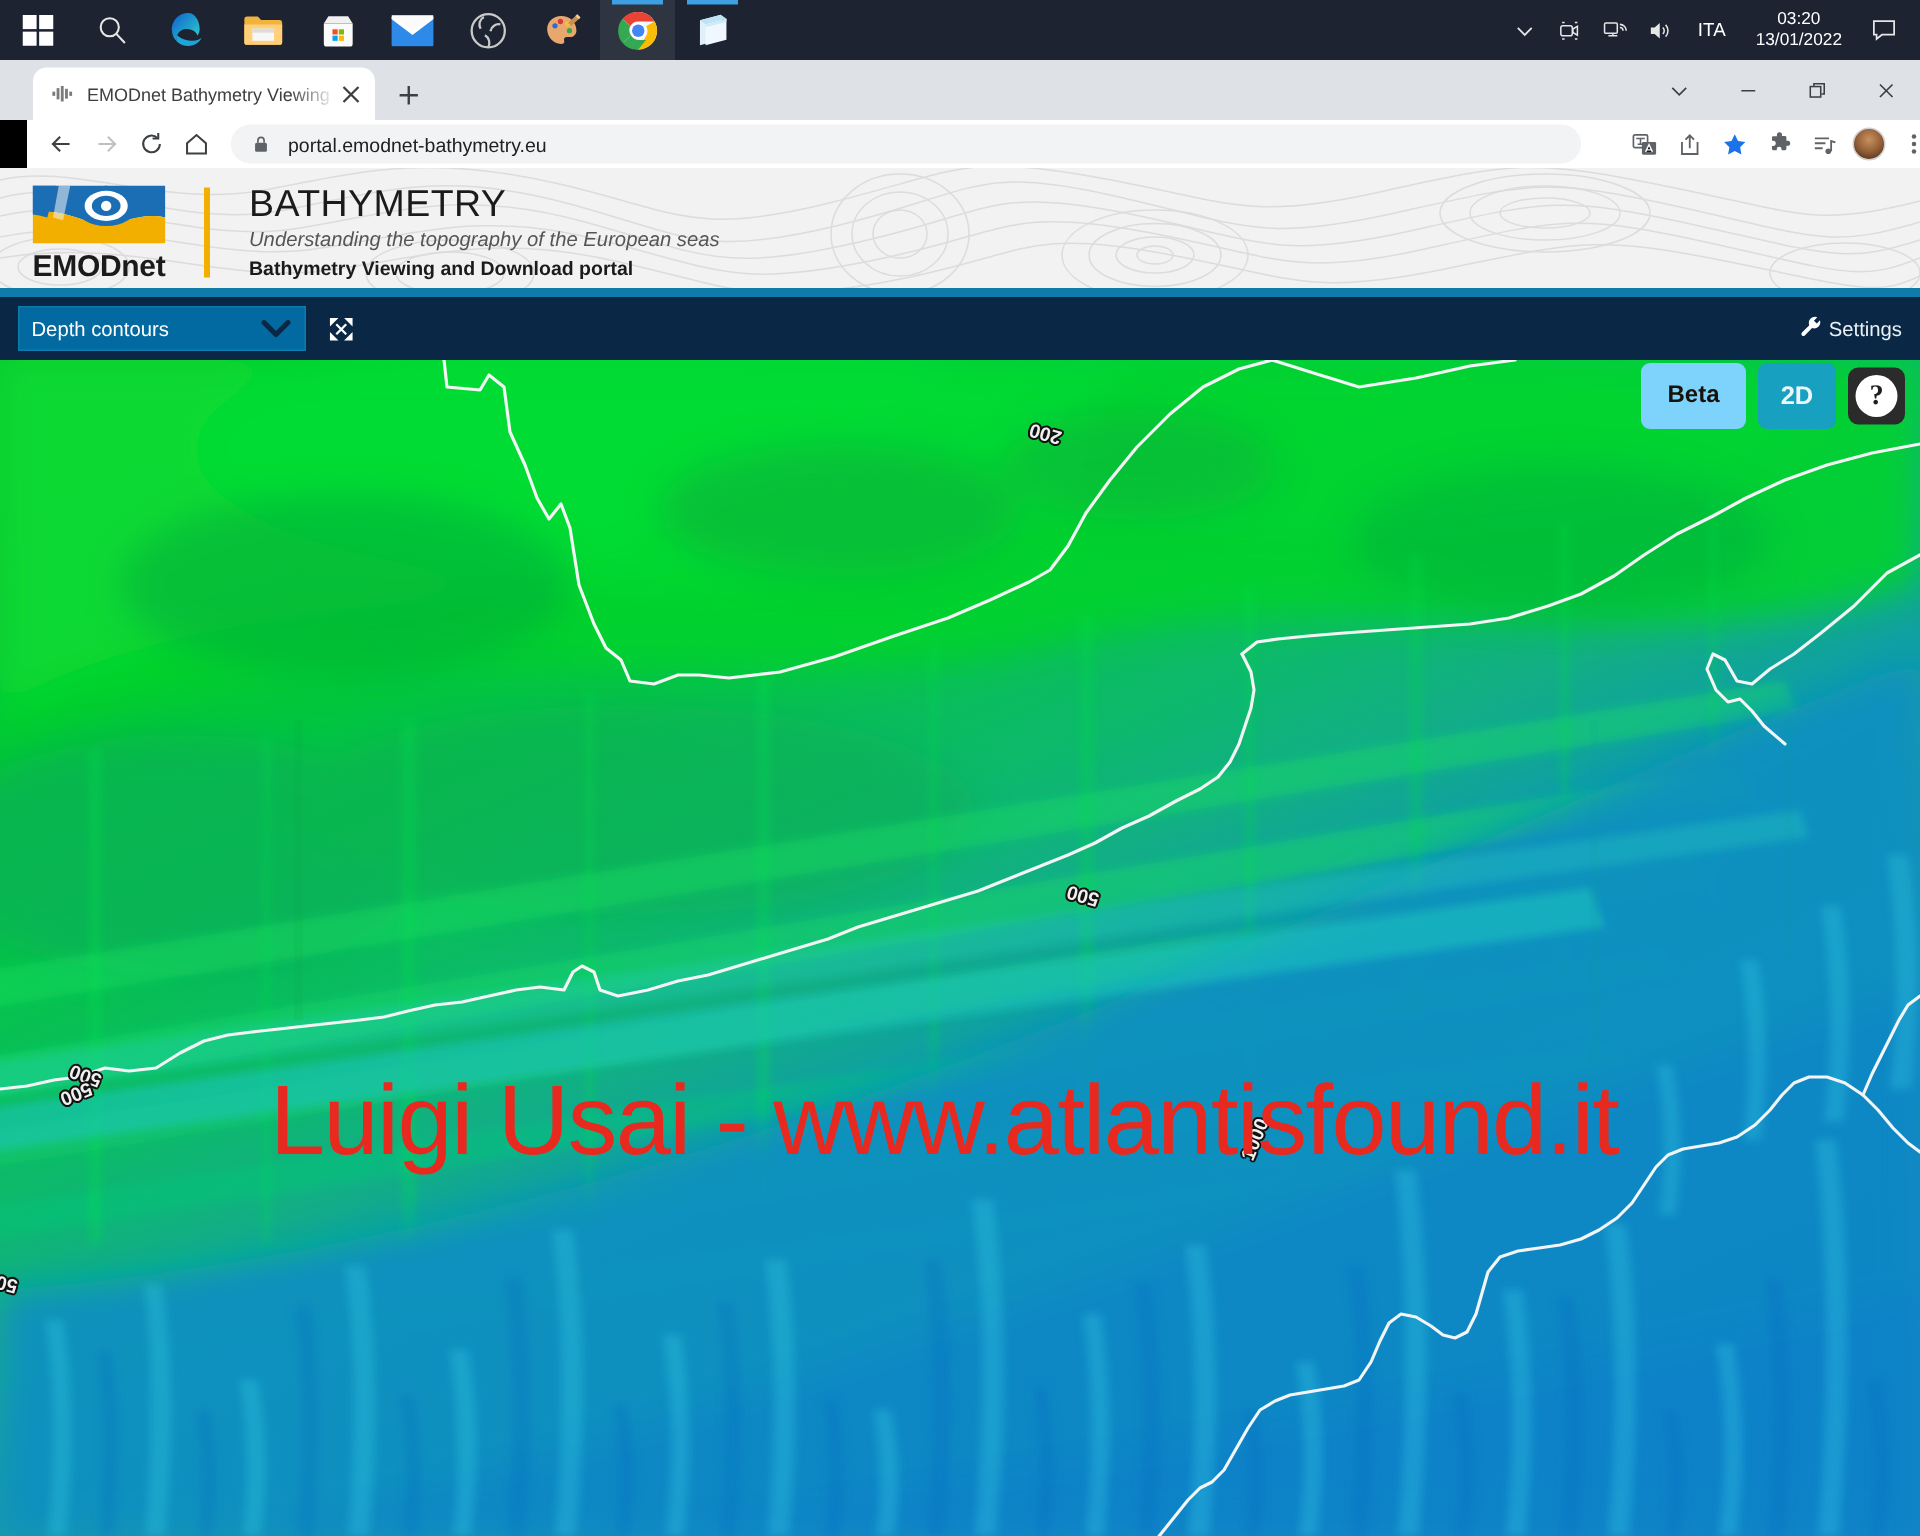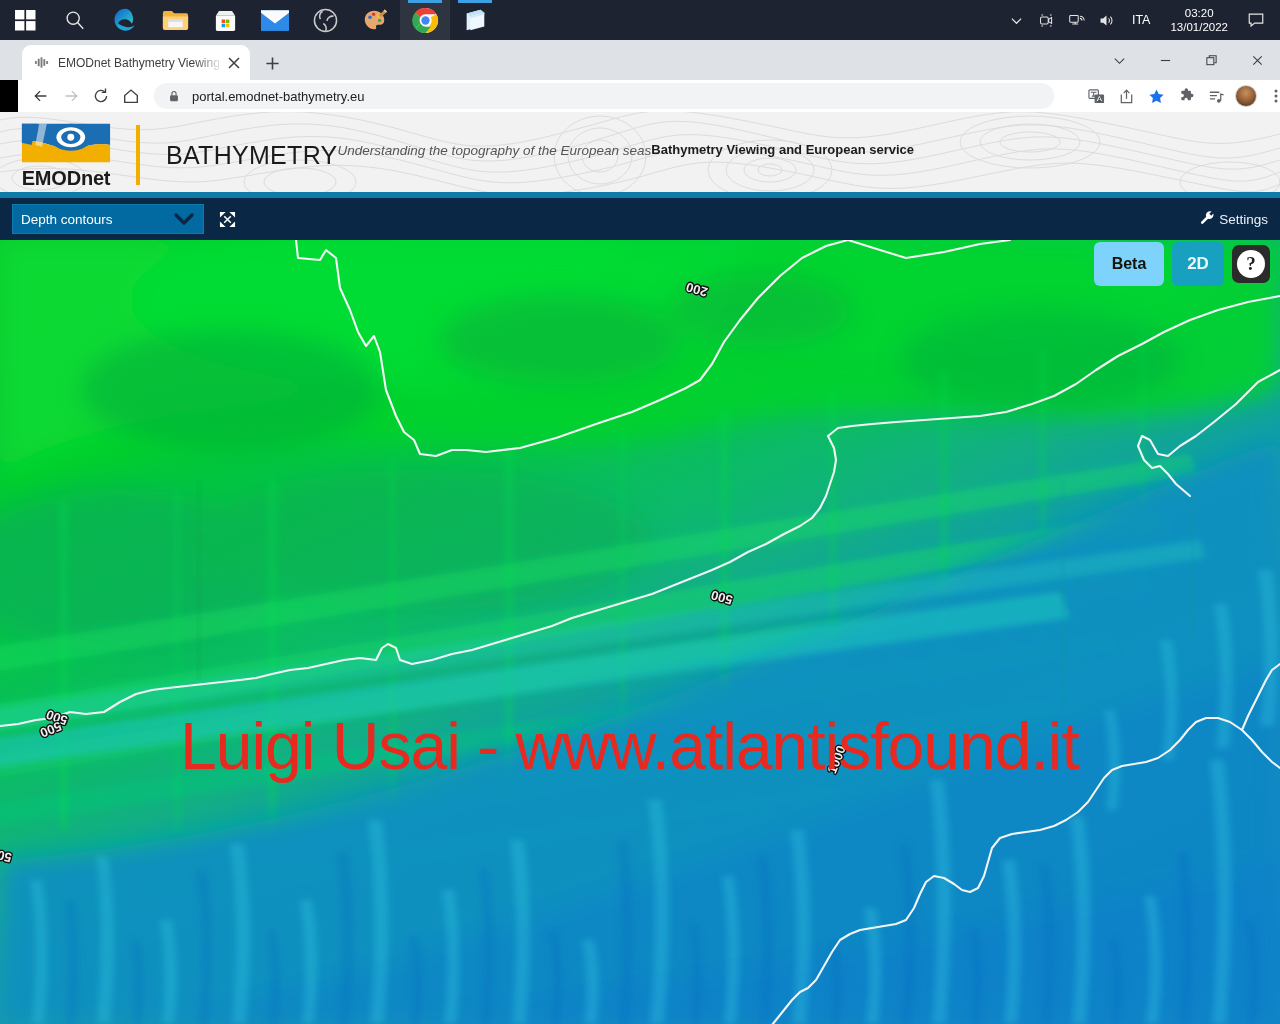--- a/index.html
+++ b/index.html
@@ -110,21 +110,21 @@
   .page-header {
     position: absolute; top: 112px; left: 0; width: 1280px; height: 86px;
     background: #f2f2f2; overflow: hidden;
   }
   .topo-bg { position: absolute; inset: 0; opacity: .85; }
   .hdr-inner { position: absolute; inset: 0; display: flex; align-items: center; padding-left: 10px; }
   .logo-wrap { width: 112px; display: flex; flex-direction: column; align-items: center; }
   .logo-mark { width: 96px; height: 46px; }
   .logo-word { font-size: 20px; font-weight: bold; color: #1b1b1b; letter-spacing: -.2px; margin-top: 1px; }
   .hdr-div { width: 4px; height: 60px; background: #f2af00; margin: 0 26px 0 14px; }
-  .hdr-text { display: flex; flex-direction: row; justify-content: center; }
+  .hdr-text { display: flex; flex-direction: column; justify-content: center; }
   .hdr-title { font-size: 25px; color: #1b1b1b; letter-spacing: .3px; line-height: 28px; }
   .hdr-sub1 { font-size: 13.5px; font-style: italic; color: #555; line-height: 20px; }
   .hdr-sub2 { font-size: 13px; font-weight: bold; color: #1b1b1b; line-height: 18px; }
   .hdr-accent { position: absolute; bottom: 0; left: 0; width: 1280px; height: 6px; background: #0e7ba8; }
 
   
   .app-toolbar {
     position: absolute; top: 198px; left: 0; width: 1280px; height: 42px;
     background: #0a2745; display: flex; align-items: center; padding: 0 12px;
   }
@@ -497,21 +497,21 @@
           <circle cx="55" cy="18" r="3.6" fill="#ffffff"></circle>
           <path d="M4 4 L20 4 L14 26 C10 25, 7 24.4, 4 24 Z" fill="#1c6eb4"></path>
           <path d="M22 4 L30 4 L25 28 L18 26 Z" fill="#f2f2f2" opacity="0.55"></path>
         </svg>
         <div class="logo-word">EMODnet</div>
       </div>
       <div class="hdr-div"></div>
       <div class="hdr-text">
         <div class="hdr-title">BATHYMETRY</div>
         <div class="hdr-sub1">Understanding the topography of the European seas</div>
-        <div class="hdr-sub2">Bathymetry Viewing and European service</div>
+        <div class="hdr-sub2">Bathymetry Viewing and Download portal</div>
       </div>
     </div>
     <div class="hdr-accent"></div>
   </div>
 
   <div class="app-toolbar">
     <div class="dd">
       <span class="dd-label">Depth contours</span>
       <span class="dd-caret">
         <svg width="20" height="14" viewBox="0 0 20 14">

